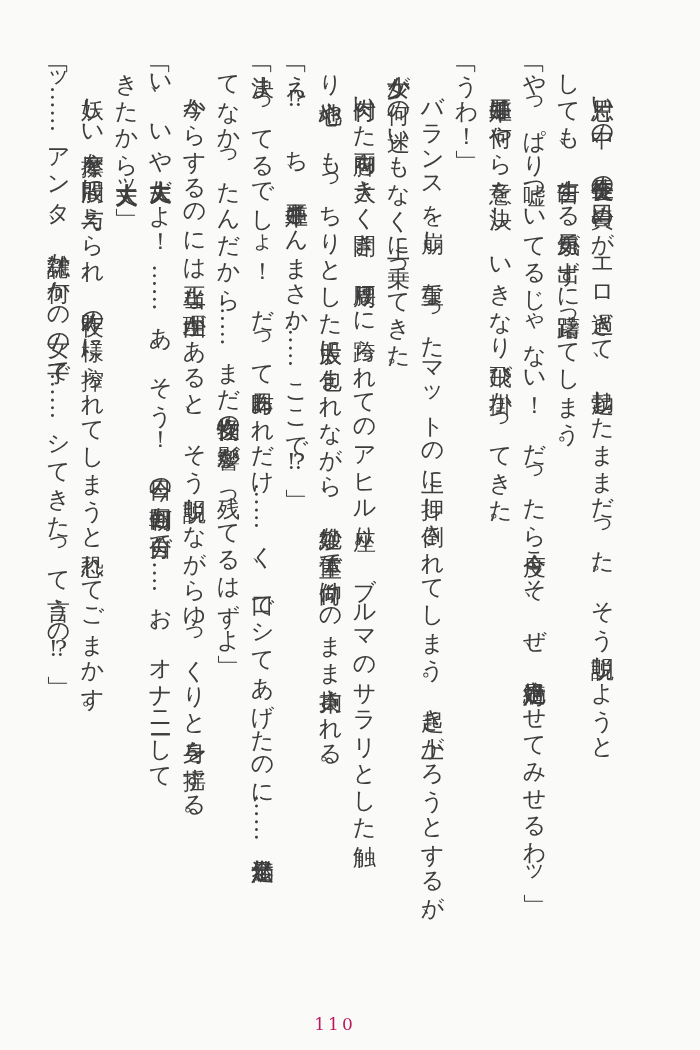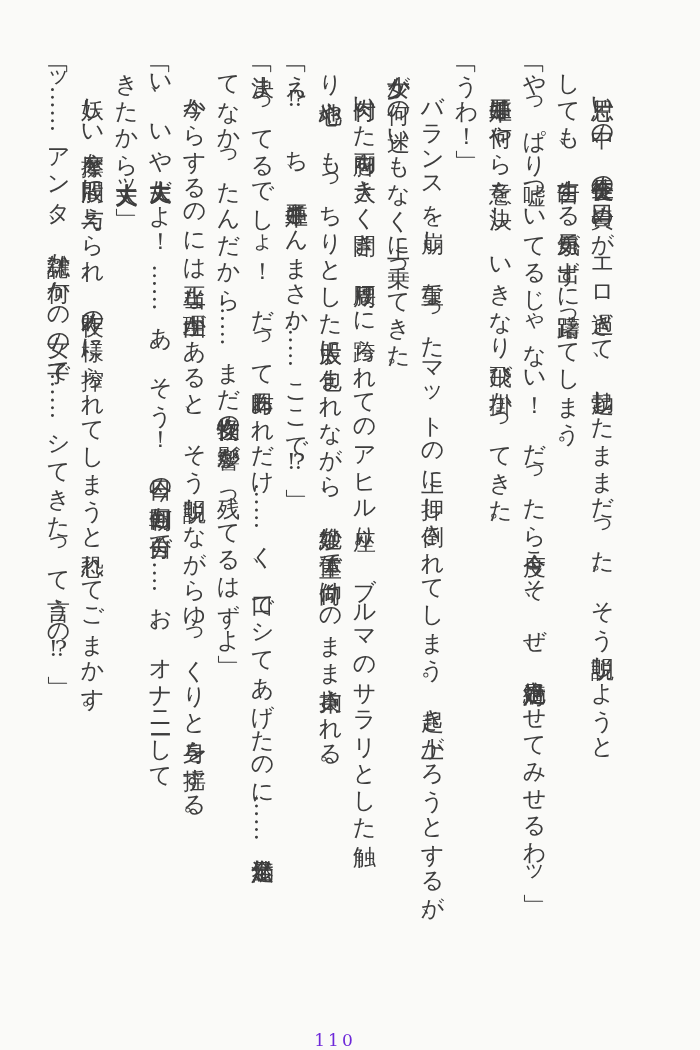--- a/index.html
+++ b/index.html
@@ -36,25 +36,25 @@
     line-height: 34px;
     white-space: nowrap;
   }
   .text-block p.column.indent {
     text-indent: 1em;
   }
   .page-number {
     position: absolute;
     left: 0;
     right: 30px;
-    bottom: 0;
+    bottom: 16px;
     text-align: center;
     font-size: 17px;
     letter-spacing: 3px;
-    color: #6d28d9;
+    color: #be185d;
     font-family: "DejaVu Serif", "Liberation Serif", serif;
   }
 </style>
 </head>
 <body>
 
 <div class="page">
   <div class="text-block">
       <p class="column indent">片思い中の、生徒会長の口責めがエロ過ぎて、勃起したままだった。そう説明しようと</p>
       <p class="column">しても、告白する勇気が出ずに躊躇ってしまう。</p>

